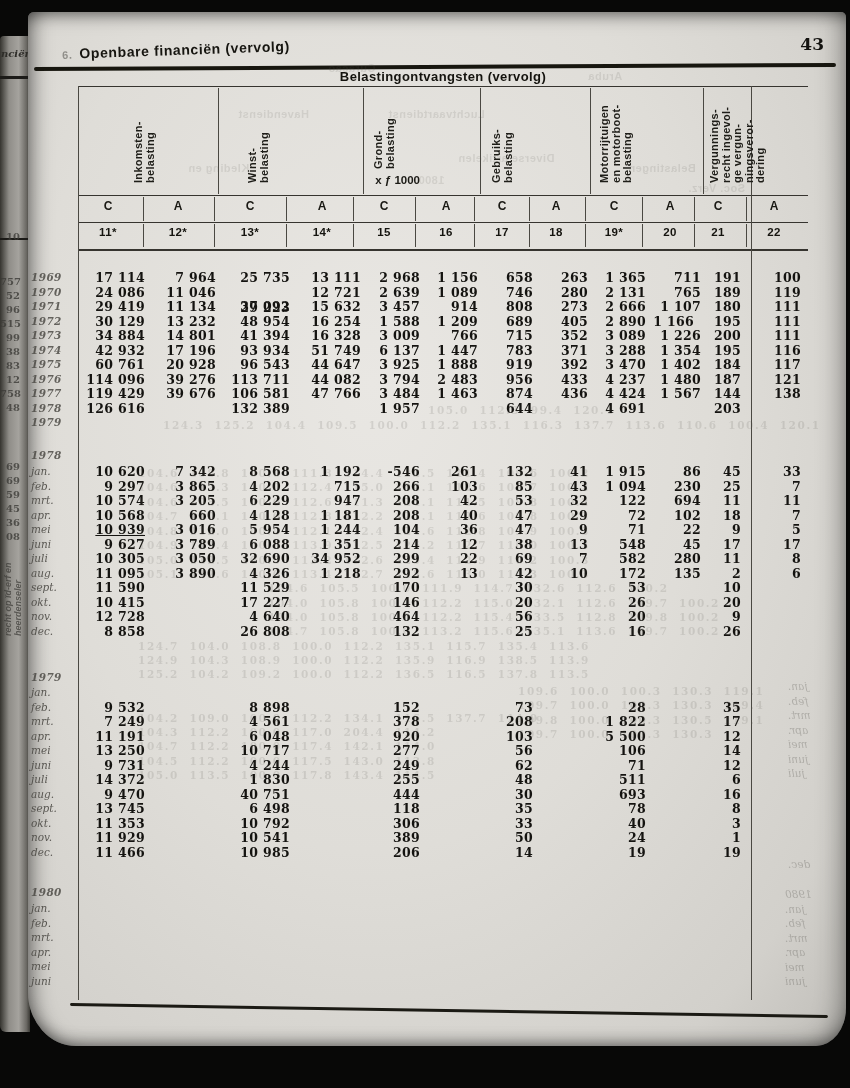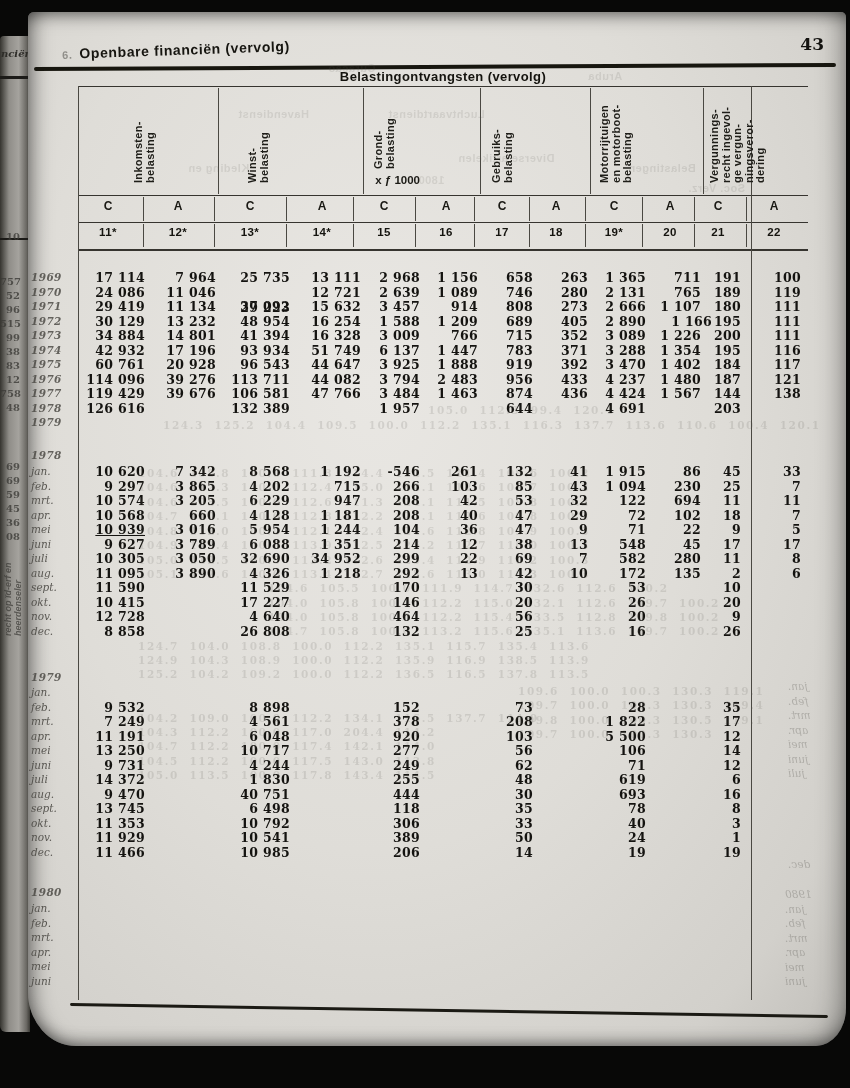--- a/index.html
+++ b/index.html
@@ -220,21 +220,21 @@
         <div class="rowlabel year" style="top: 246.5px;">1972</div>
         <div class="cell" style="top: 245.5px; right: 663px;">30 129</div>
         <div class="cell" style="top: 245.5px; right: 592px;">13 232</div>
         <div class="cell" style="top: 245.5px; right: 518px;">48 954</div>
         <div class="cell" style="top: 245.5px; right: 447px;">16 254</div>
         <div class="cell" style="top: 245.5px; right: 388px;">1 588</div>
         <div class="cell" style="top: 245.5px; right: 330px;">1 209</div>
         <div class="cell" style="top: 245.5px; right: 275px;">689</div>
         <div class="cell" style="top: 245.5px; right: 220px;">405</div>
         <div class="cell" style="top: 245.5px; right: 162px;">2 890</div>
-        <div class="cell" style="top: 245.5px; right: 96px;">1 166</div>
+        <div class="cell" style="top: 245.5px; right: 114px;">1 166</div>
         <div class="cell" style="top: 245.5px; right: 67px;">195</div>
         <div class="cell" style="top: 245.5px; right: 7px;">111</div>
         <div class="rowlabel year" style="top: 261px;">1973</div>
         <div class="cell" style="top: 260px; right: 663px;">34 884</div>
         <div class="cell" style="top: 260px; right: 592px;">14 801</div>
         <div class="cell" style="top: 260px; right: 518px;">41 394</div>
         <div class="cell" style="top: 260px; right: 447px;">16 328</div>
         <div class="cell" style="top: 260px; right: 388px;">3 009</div>
         <div class="cell" style="top: 260px; right: 330px;">766</div>
         <div class="cell" style="top: 260px; right: 275px;">715</div>
@@ -471,21 +471,21 @@
         <div class="cell" style="top: 689.5px; right: 518px;">4 244</div>
         <div class="cell" style="top: 689.5px; right: 388px;">249</div>
         <div class="cell" style="top: 689.5px; right: 275px;">62</div>
         <div class="cell" style="top: 689.5px; right: 162px;">71</div>
         <div class="cell" style="top: 689.5px; right: 67px;">12</div>
         <div class="rowlabel" style="top: 705px;">juli</div>
         <div class="cell" style="top: 704px; right: 663px;">14 372</div>
         <div class="cell" style="top: 704px; right: 518px;">1 830</div>
         <div class="cell" style="top: 704px; right: 388px;">255</div>
         <div class="cell" style="top: 704px; right: 275px;">48</div>
-        <div class="cell" style="top: 704px; right: 162px;">619</div>
+        <div class="cell" style="top: 704px; right: 162px;">511</div>
         <div class="cell" style="top: 704px; right: 67px;">6</div>
         <div class="rowlabel" style="top: 719.5px;">aug.</div>
         <div class="cell" style="top: 718.5px; right: 663px;">9 470</div>
         <div class="cell" style="top: 718.5px; right: 518px;">40 751</div>
         <div class="cell" style="top: 718.5px; right: 388px;">444</div>
         <div class="cell" style="top: 718.5px; right: 275px;">30</div>
         <div class="cell" style="top: 718.5px; right: 162px;">693</div>
         <div class="cell" style="top: 718.5px; right: 67px;">16</div>
         <div class="rowlabel" style="top: 734px;">sept.</div>
         <div class="cell" style="top: 733px; right: 663px;">13 745</div>

